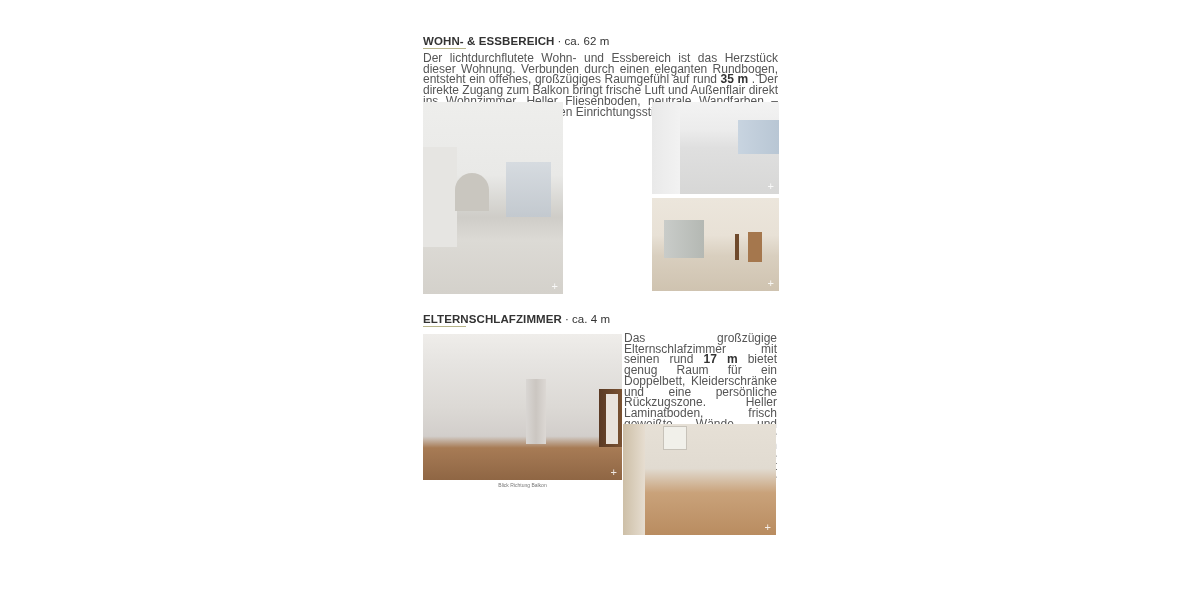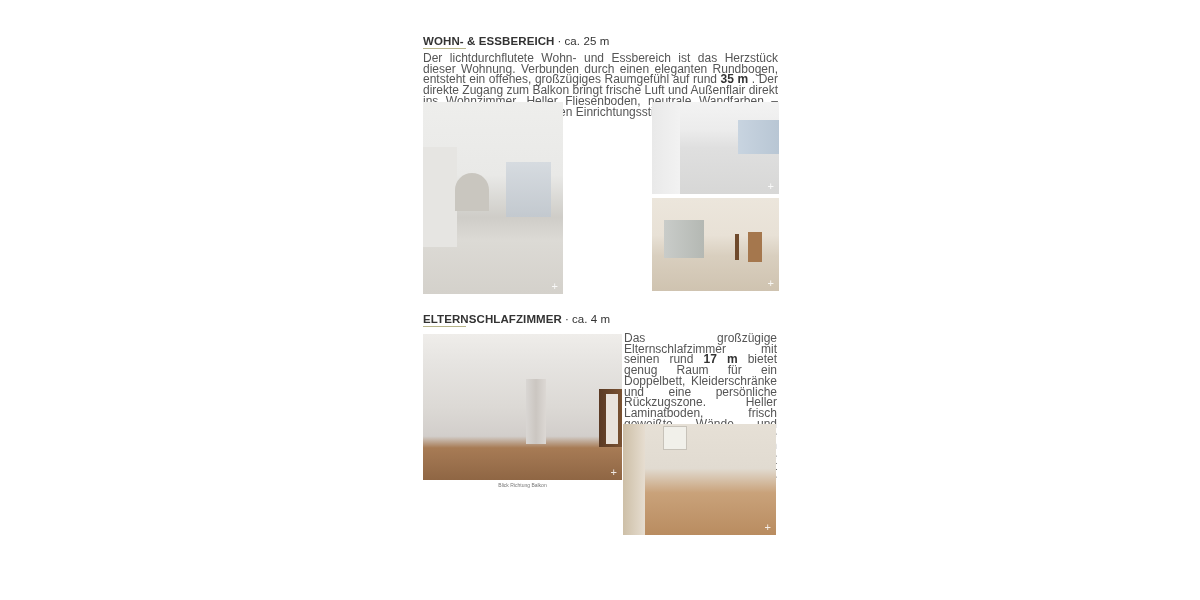--- a/index.html
+++ b/index.html
@@ -147,21 +147,21 @@
       position: absolute; left: 0; top: 0; width: 22px; height: 111px;
       background: linear-gradient(90deg, #cdbfa7, #e6ddd0);
     }
   </style>
 </head>
 <body>
 
 <div class="page">
 
   <h2 class="section-title" style="top:35px;">
-    <span>WOHN- &amp; ESSBEREICH</span><span class="sep">·</span><span class="area">ca. 25 m</span>
+    <span>WOHN- &amp; ESSBEREICH</span><span class="sep">·</span><span class="area">ca. 62 m</span>
   </h2>
   <div class="underline" style="top:48px;"></div>
 
   <p class="para" style="left:423px; top:53px; width:355px;"><span>Der lichtdurchflutete Wohn- und Essbereich ist das Herzstück dieser Wohnung. Verbunden durch einen eleganten Rundbogen, entsteht ein offenes, großzügiges Raumgefühl auf rund </span><b>35 m</b><span> . Der direkte Zugang zum Balkon bringt frische Luft und Außenflair direkt ins Wohnzimmer. Heller Fliesenboden, neutrale Wandfarben – bereit für Ihren persönlichen Einrichtungsstil.</span></p>
 
   <div class="photo" id="p1" title="Wohnbereich mit Rundbogen">
     <div class="leftwall"></div>
     <div class="arch"></div>
     <div class="window"></div>
     <span class="plus">+</span>

